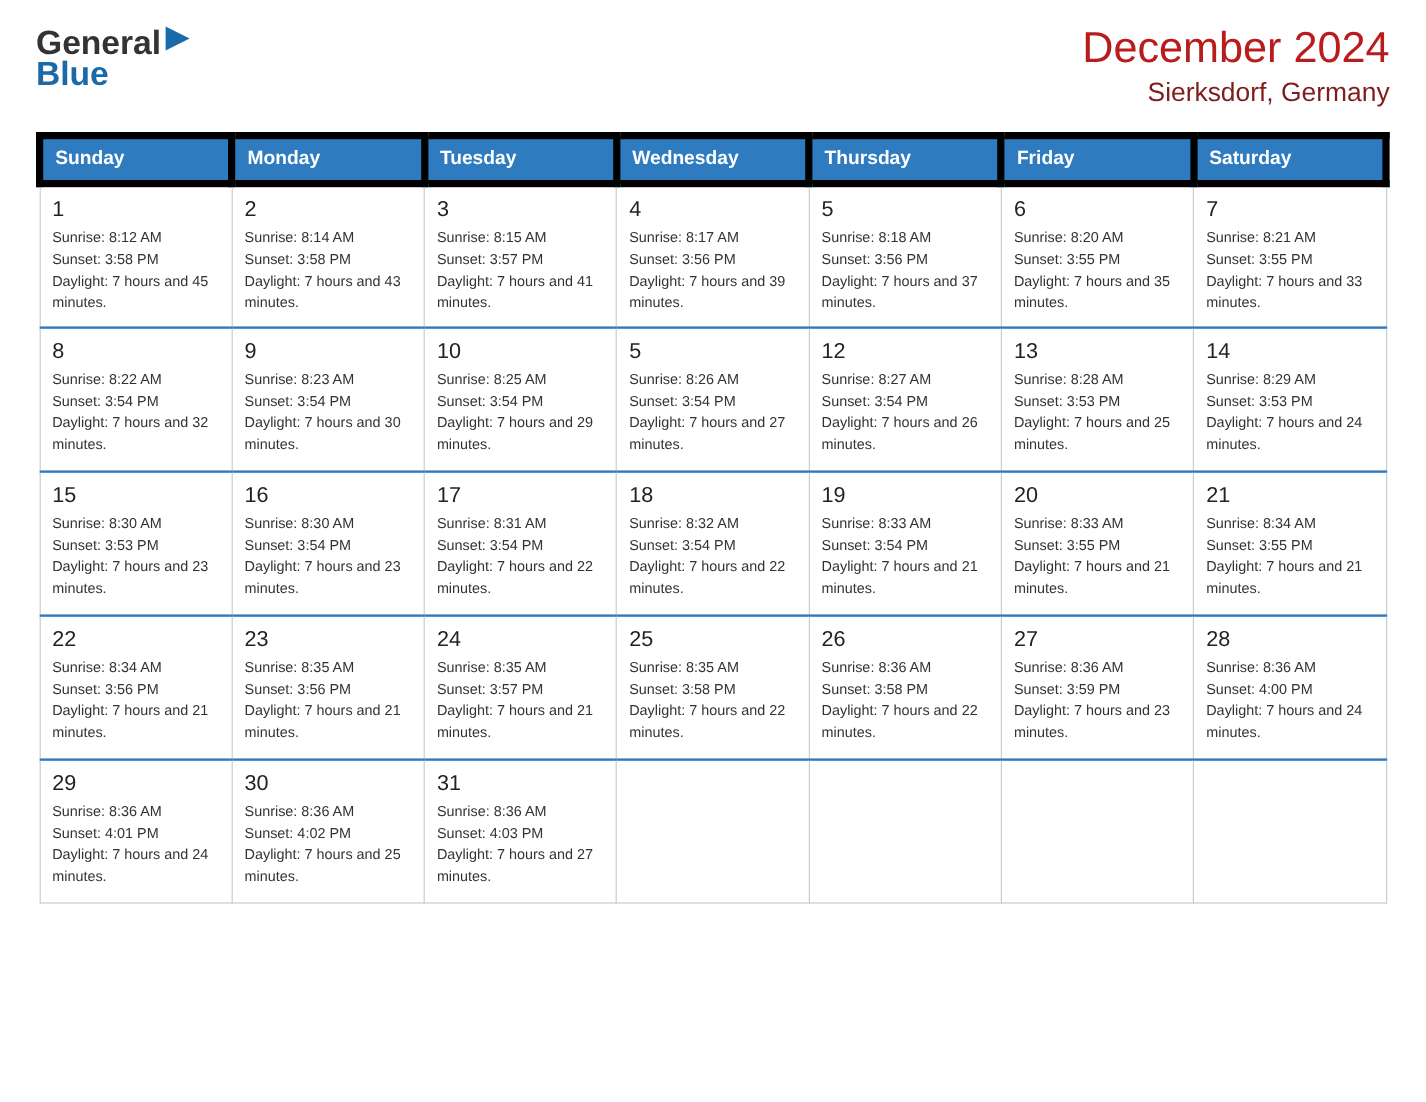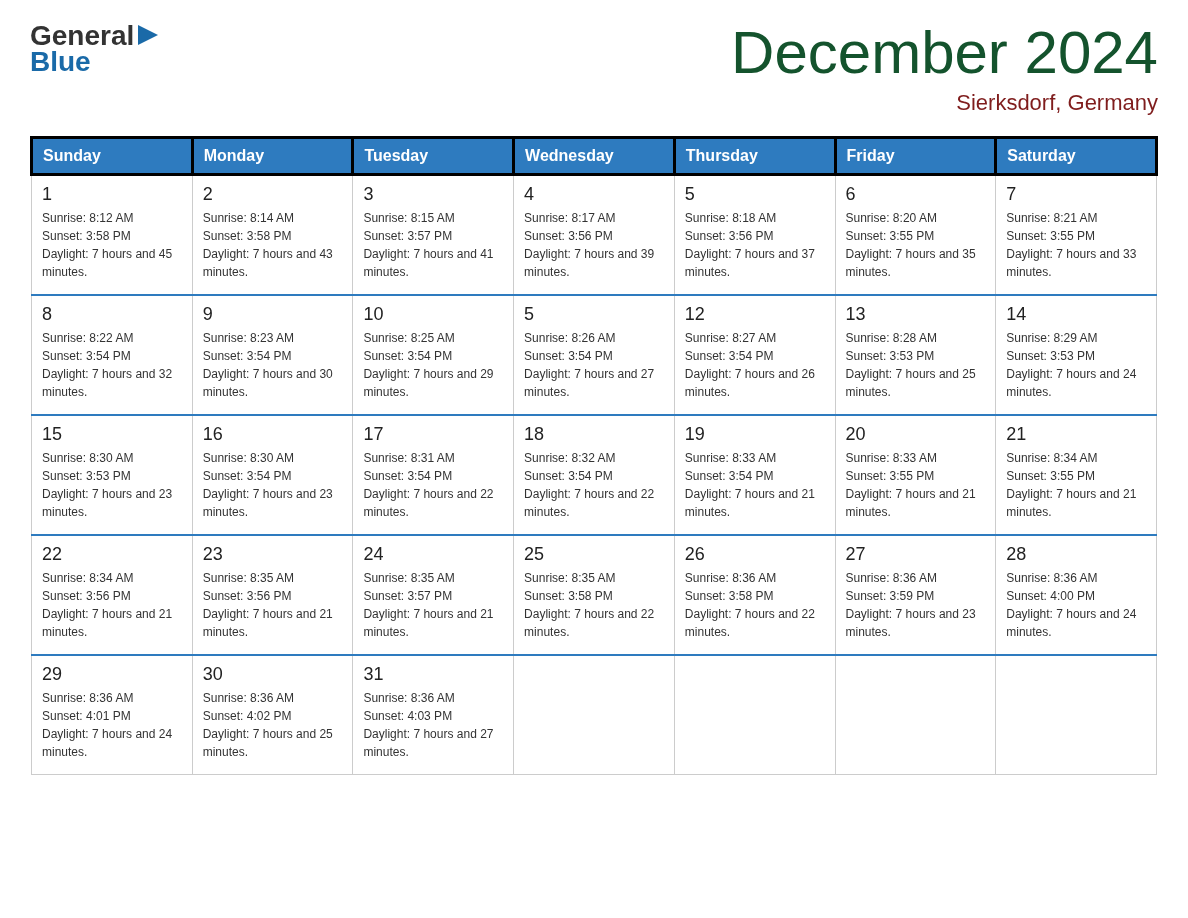--- a/index.html
+++ b/index.html
@@ -17,43 +17,43 @@
       margin-bottom: 20px;
     }
     .logo {
       display: flex;
       align-items: center;
     }
     .title-area {
       text-align: right;
     }
     .calendar-title {
-      font-size: 60px;
+      font-size: 36px;
       font-weight: normal;
-      color: #14532d;
+      color: #b91c1c;
       line-height: 1.1;
     }
     .calendar-subtitle {
       font-size: 22px;
       color: #7f1d1d;
       margin-top: 4px;
     }
     table {
       width: 100%;
       border-collapse: collapse;
       table-layout: fixed;
     }
     thead tr th {
       background-color: #2e7bbf;
       color: white;
       padding: 8px 10px;
       font-size: 16px;
       font-weight: bold;
       text-align: left;
-      border: 3px solid #000000;
+      border: 6px solid #000000;
     }
     tbody tr td {
       border: 1px solid #ccc;
       vertical-align: top;
       padding: 8px 10px;
       font-size: 13px;
       color: #333;
       min-height: 100px;
       height: 120px;
     }
@@ -75,21 +75,21 @@
     td.empty {
       background: #fff;
     }
     
     .logo-svg {
       display: flex;
       flex-direction: column;
     }
     .logo-row1 {
       display: flex;
-      align-items: center;
+      align-items: flex-start;
     }
   </style>
 </head>
 <body>
 
 <div class="header">
   <div class="logo">
     <div class="logo-svg">
       <div class="logo-row1">
         <span style="font-size:28px;font-weight:bold;color:#333;">General</span>

